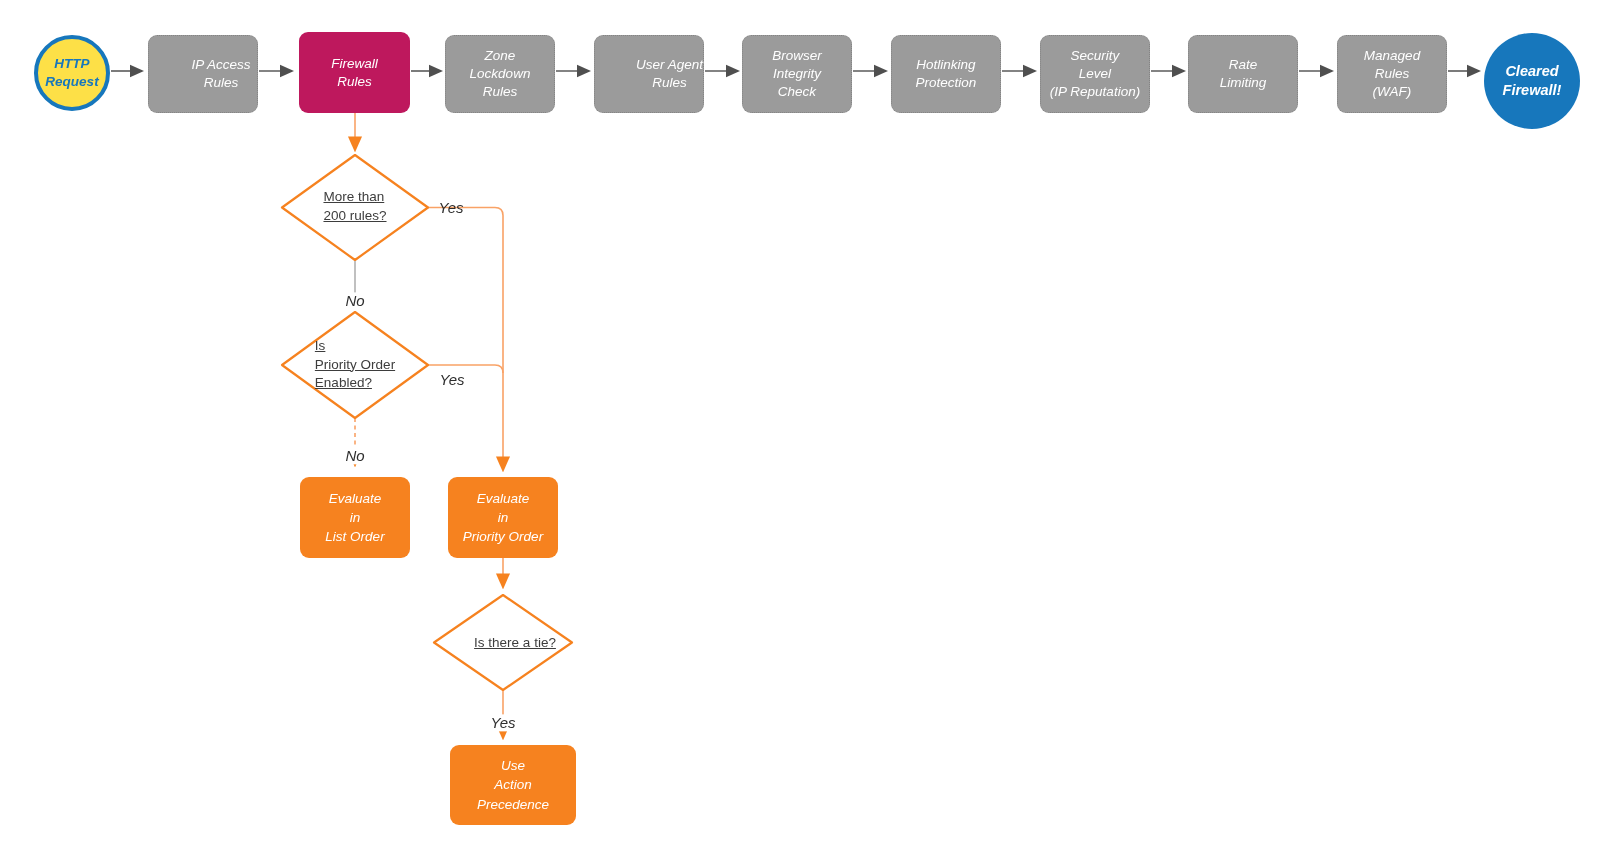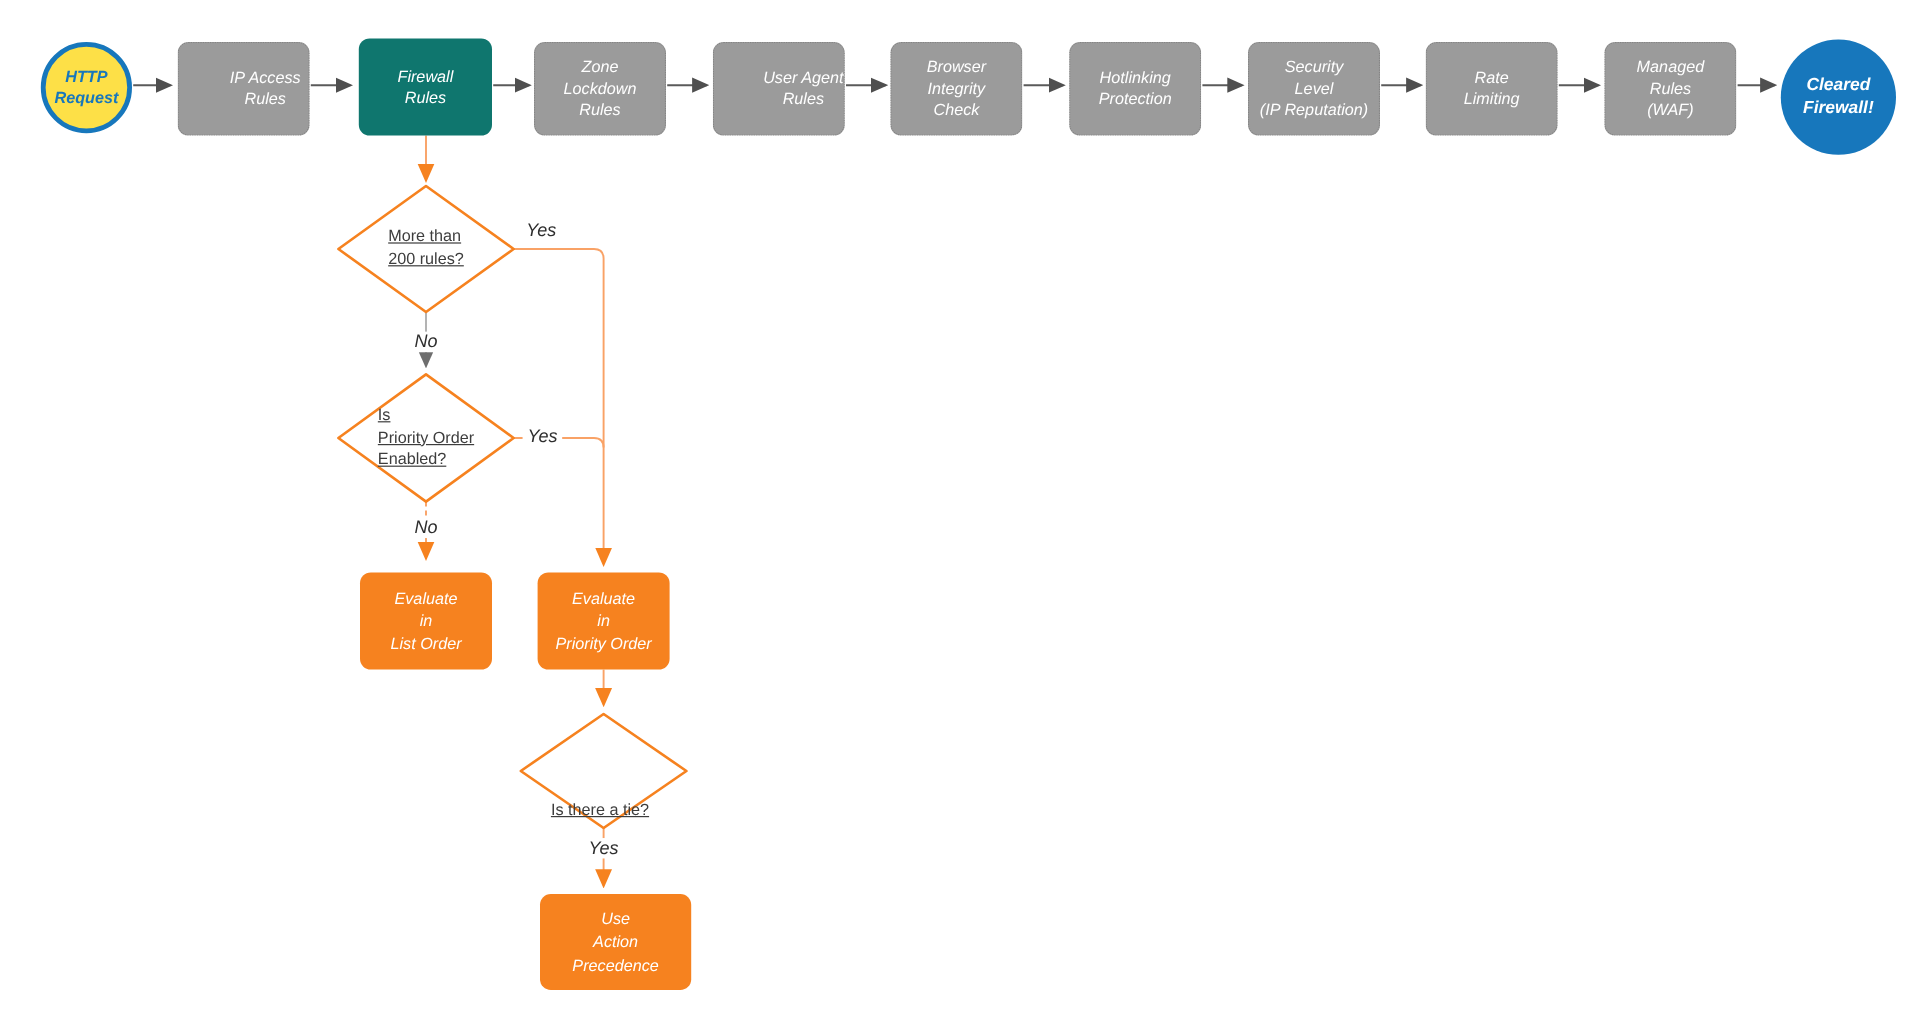--- a/index.html
+++ b/index.html
@@ -33,21 +33,21 @@
     color: #ffffff;
     font-style: italic;
     font-size: 13.5px;
     line-height: 1.32;
   }
   .stage.gray {
     background: #9b9b9b;
     border: 1px dotted #848484;
   }
   .stage.orange {
-    background: #0f766e;
+    background: #be185d;
   }
   .circle {
     border-radius: 50%;
     font-weight: bold;
     font-style: italic;
     font-size: 13.5px;
     line-height: 1.3;
   }
   .circle.start {
     background: #fde047;
@@ -79,20 +79,21 @@
   }
   .edge-label {
     position: absolute;
     transform: translate(-50%, -50%);
     font-style: italic;
     font-size: 15px;
     color: #2e2e2e;
     background: #ffffff;
     padding: 0 4px;
     line-height: 1.15;
+    margin-top: 16px;
   }
 </style>
 </head>
 <body>
 
 <div class="canvas">
 
   <svg class="edges" width="1600" height="858" viewBox="0 0 1600 858">
     <defs>
       <marker id="mDark" viewBox="0 0 10 10" refX="8.5" refY="5" markerWidth="9" markerHeight="9" orient="auto-start-reverse">
@@ -182,21 +183,21 @@
 
   <div class="diamond-label" style="left:285px; top:177px; width:140px; height:60px;">
     <span class="pre">More than
 200 rules?</span>
   </div>
   <div class="diamond-label" style="left:285px; top:334px; width:140px; height:62px;">
     <span class="pre">Is
 Priority Order
 Enabled?</span>
   </div>
-  <div class="diamond-label" style="left:430px; top:628px; width:140px; height:30px;margin-top:32px;">
+  <div class="diamond-label" style="left:445px; top:628px; width:140px; height:30px;">
     <span class="pre">Is there a tie?</span>
   </div>
 
   <div class="node action" style="left:300px; top:477px; width:110px; height:81px;">
     <span class="pre">Evaluate
 in
 List Order</span>
   </div>
   <div class="node action" style="left:448px; top:477px; width:110px; height:81px;">
     <span class="pre">Evaluate

